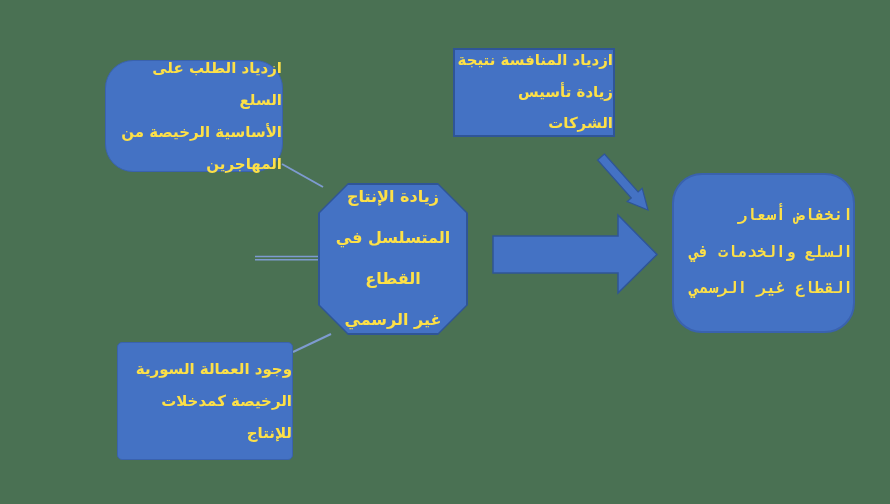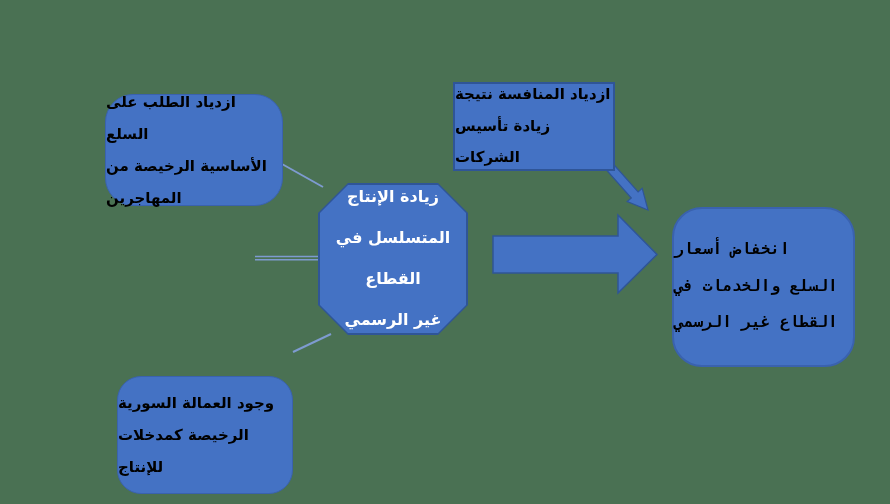--- a/index.html
+++ b/index.html
@@ -24,61 +24,60 @@
     position: absolute;
     left: 0;
     top: 0;
     width: 890px;
     height: 504px;
   }
   .node {
     position: absolute;
     background: #4472C4;
     border: 1.5px solid #3A62AE;
-    color: #000000;
+    color: #fde047;
     display: flex;
     align-items: center;
     justify-content: center;
-    text-align: left;
+    text-align: right;
     direction: rtl;
     box-sizing: border-box;
-    margin-top: 34px;
   }
   .node-text {
     white-space: pre-line;
     font-weight: bold;
     font-size: 15px;
     line-height: 2.15;
     width: 100%;
   }
   .rounded { border-radius: 28px; }
 
   #node-migrants   { left: 105px; top: 60px;  width: 178px; height: 112px; }
   #node-middle-east{ left: 37px;  top: 202px; width: 218px; height: 108px; border-radius: 26px; }
-  #node-syrian-labor{ left: 117px; top: 342px; width: 176px; height: 118px; border-radius: 24px; }
+  #node-syrian-labor{ left: 117px; top: 342px; width: 176px; height: 118px; border-radius: 5px; }
   #node-prices     { left: 672px; top: 173px; width: 183px; height: 160px; border-radius: 30px; border-width: 2px; }
   #node-prices .node-text { font-size: 16px; line-height: 2.3; font-family: Liberation Mono, monospace; }
   #node-competition{ left: 453px; top: 48px;  width: 162px; height: 89px; border: 2px solid #2F5597; }
   #node-competition .node-text { line-height: 2.1; }
 
   
   #node-production-outer {
     position: absolute;
     left: 318px; top: 183px; width: 150px; height: 152px;
     background: #2F5597;
     clip-path: polygon(30px 0, calc(100% - 30px) 0, 100% 30px, 100% calc(100% - 30px),
                        calc(100% - 30px) 100%, 30px 100%, 0 calc(100% - 30px), 0 30px);
   }
   #node-production-inner {
     position: absolute;
     left: 2px; top: 2px; right: 2px; bottom: 2px;
     background: #4472C4;
     clip-path: polygon(28px 0, calc(100% - 28px) 0, 100% 28px, 100% calc(100% - 28px),
                        calc(100% - 28px) 100%, 28px 100%, 0 calc(100% - 28px), 0 28px);
-    color: #ffffff;
+    color: #fde047;
     display: flex;
     align-items: center;
     justify-content: center;
     text-align: center;
     direction: rtl;
   }
   #node-production-inner .node-text { font-size: 16px; line-height: 2.55; }
 </style>
 </head>
 <body>

